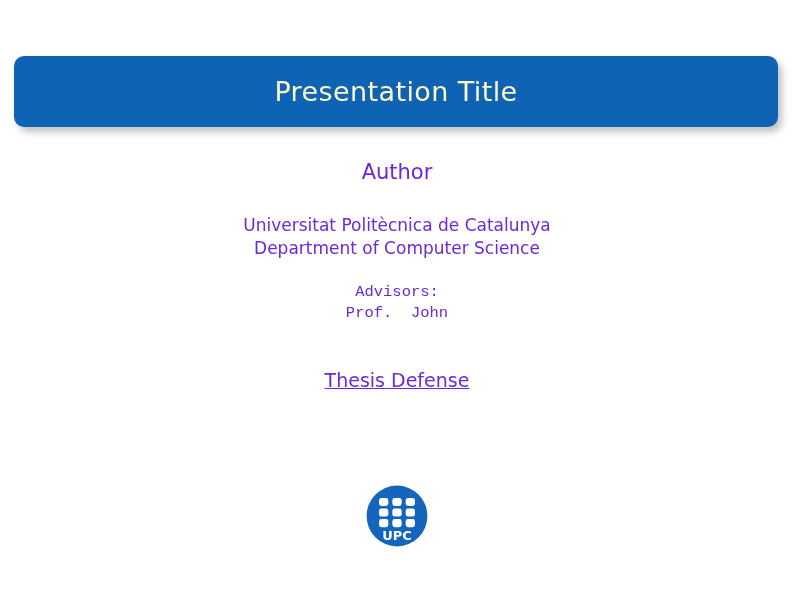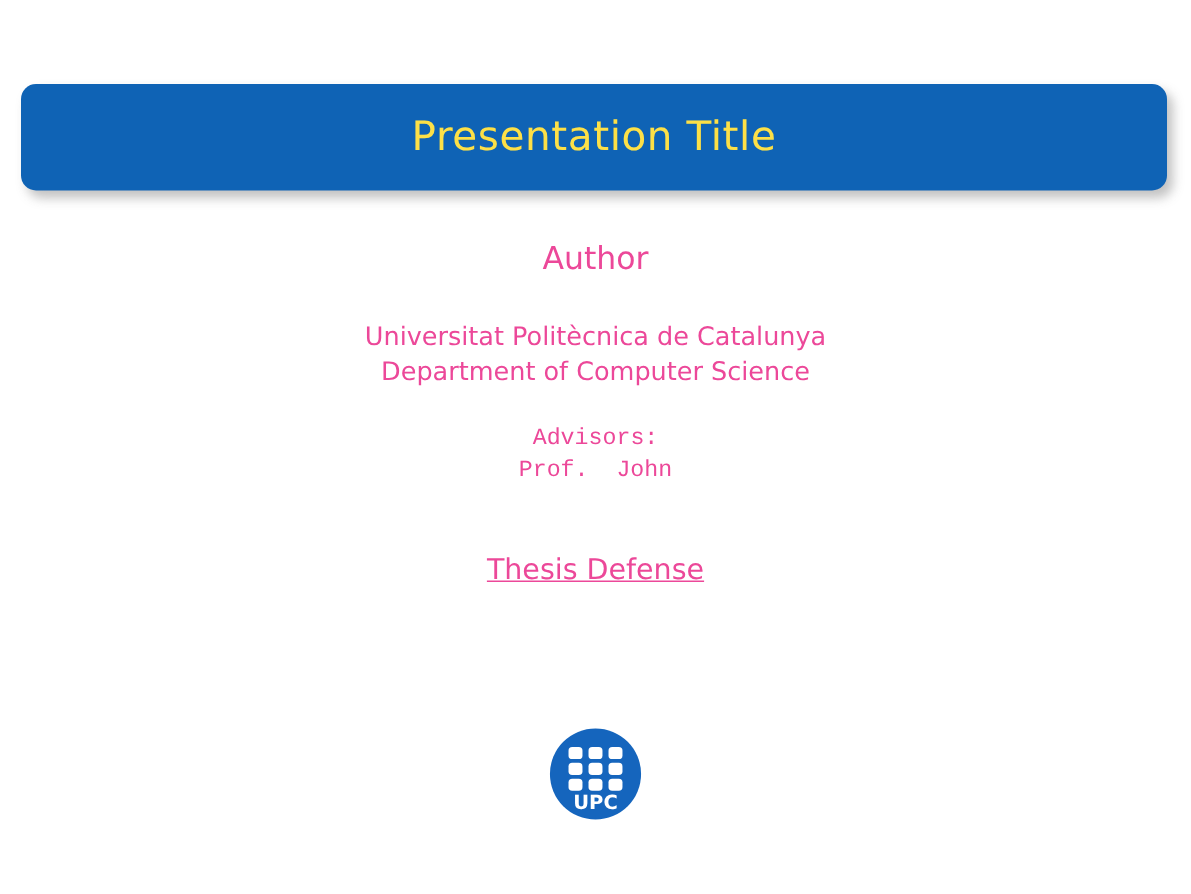--- a/index.html
+++ b/index.html
@@ -33,36 +33,36 @@
     position: absolute;
     inset: 0;
     background: #0f63b5;
     border-radius: 10px;
     box-shadow: 4px 5px 7px rgba(120,120,120,0.45);
     display: flex;
     align-items: center;
     justify-content: center;
   }
   .title-text {
-    color: #fde047;
+    color: #fef9c3;
     font-size: 27px;
     font-weight: 400;
     letter-spacing: 0.4px;
     line-height: 1;
     font-family: "DejaVu Sans", sans-serif;
   }
 
   
   .body-area {
     position: absolute;
     left: 0;
     top: 160px;
     width: 794px;
     text-align: center;
-    color: #ec4899;
+    color: #6d28d9;
   }
 
   .author-block {
     font-size: 21px;
     line-height: 1.18;
   }
 
   .institute-block {
     margin-top: 29px;
     font-size: 17px;

